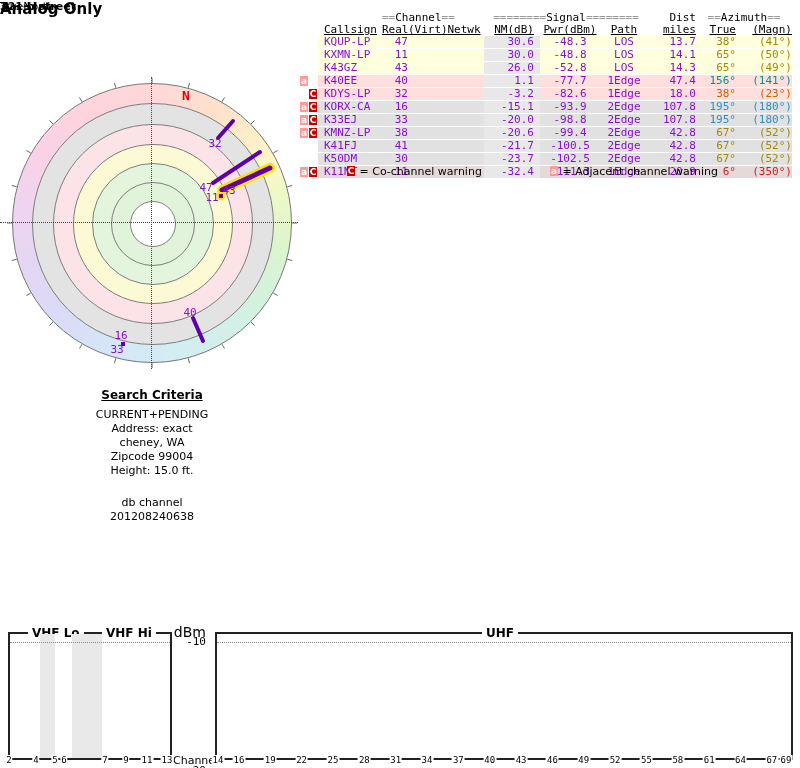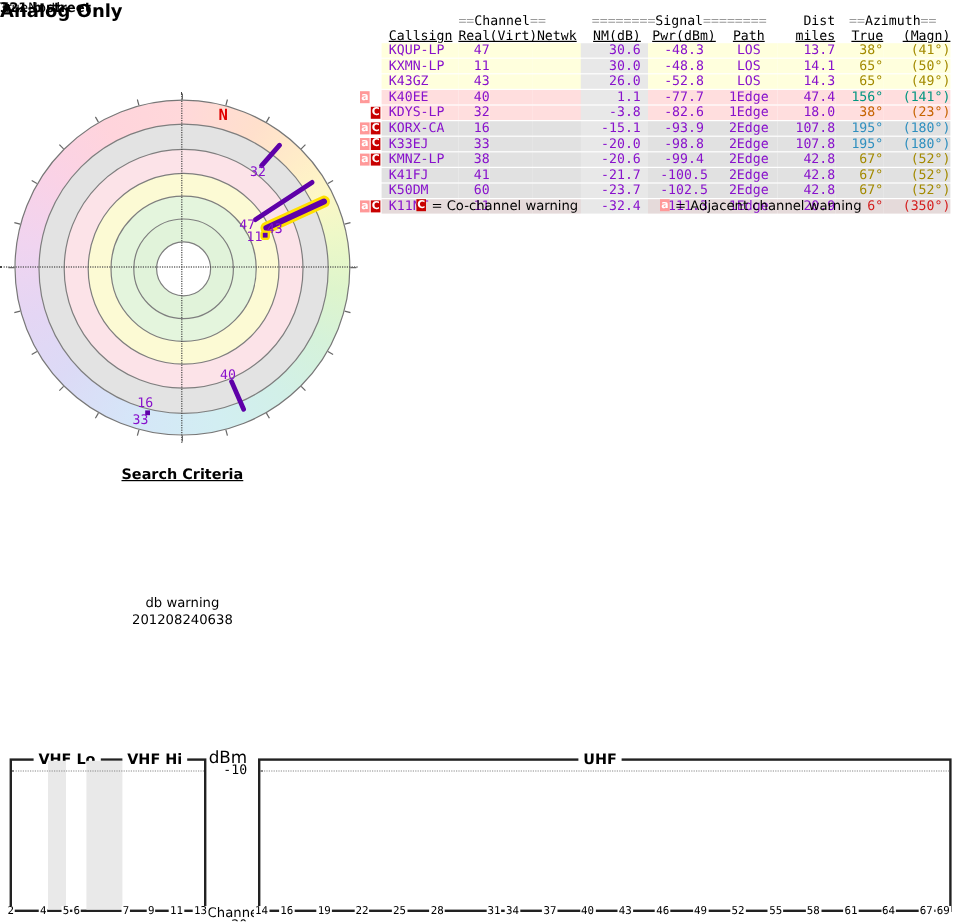--- a/index.html
+++ b/index.html
@@ -126,23 +126,30 @@
       <text x="227" y="121" text-anchor="middle" fill="#8811cc" font-size="11" font-family="&quot;DejaVu Sans Mono&quot;,monospace">43</text>
       <text x="188" y="243" text-anchor="middle" fill="#8811cc" font-size="11" font-family="&quot;DejaVu Sans Mono&quot;,monospace">40</text>
       <text x="210" y="128" text-anchor="middle" fill="#8811cc" font-size="11" font-family="&quot;DejaVu Sans Mono&quot;,monospace">11</text>
       <text x="119" y="266" text-anchor="middle" fill="#8811cc" font-size="11" font-family="&quot;DejaVu Sans Mono&quot;,monospace">16</text>
       <text x="115" y="280" text-anchor="middle" fill="#8811cc" font-size="11" font-family="&quot;DejaVu Sans Mono&quot;,monospace">33</text>
       <text x="184" y="27" text-anchor="middle" fill="#e00000" font-size="13" font-family="&quot;DejaVu Sans Mono&quot;,monospace" font-weight="bold">N</text>
     </svg>
 
   <div class="abs" id="search">
     <div class="t">Search Criteria</div>
+    <div id="search-lines">
+        <div>CURRENT+PENDING</div>
+        <div>Address: exact</div>
+        <div>cheney, WA</div>
+        <div>Zipcode 99004</div>
+        <div>Height: 15.0 ft.</div>
+      </div>
   </div>
   <div class="abs" id="dbblock">
-    <div>db warning</div>
+    <div>db channel</div>
     <div>201208240638</div>
   </div>
 
   <div class="abs" id="tbl">
     <div class="grow">
       <span class="cell" style="width:82px;"></span>
       <span class="cell ctr" style="width:62px;"><span class="eq">==</span><span>Channel</span><span class="eq">==</span></span>
       <span class="cell" style="width:40px;"></span>
       <span class="cell ctr" style="width:164px;"><span class="eq">========</span><span>Signal</span><span class="eq">========</span></span>
       <span class="cell" style="width:48px;text-align:right;">Dist</span>
@@ -213,21 +220,21 @@
           <span class="cell c-miles bg-pink purple">47.4</span>
           <span class="cell c-true bg-pink" style="color: rgb(0, 149, 128);">156°</span>
           <span class="cell c-magn bg-pink" style="color: rgb(0, 149, 128);">(141°)</span>
         </div>
         <div class="trow">
           <span class="cell c-badge"><span class="badge badge-empty"></span><span class="badge badge-c">C</span></span>
           <span class="cell c-call bg-pink purple">KDYS-LP</span>
           <span class="cell c-real bg-pink purple">32</span>
           <span class="cell c-virt bg-pink"></span>
           <span class="cell c-netwk bg-pink"></span>
-          <span class="cell c-nm bg-pink nm-shade purple">-3.8</span>
+          <span class="cell c-nm bg-pink nm-shade purple">-3.2</span>
           <span class="cell c-pwr bg-pink purple">-82.6</span>
           <span class="cell c-path bg-pink purple">1Edge</span>
           <span class="cell c-miles bg-pink purple">18.0</span>
           <span class="cell c-true bg-pink" style="color: rgb(198, 99, 0);">38°</span>
           <span class="cell c-magn bg-pink" style="color: rgb(198, 99, 0);">(23°)</span>
         </div>
         <div class="trow">
           <span class="cell c-badge"><span class="badge badge-a">a</span><span class="badge badge-c">C</span></span>
           <span class="cell c-call bg-gray purple">KORX-CA</span>
           <span class="cell c-real bg-gray purple">16</span>
@@ -275,21 +282,21 @@
           <span class="cell c-nm bg-gray nm-shade purple">-21.7</span>
           <span class="cell c-pwr bg-gray purple">-100.5</span>
           <span class="cell c-path bg-gray purple">2Edge</span>
           <span class="cell c-miles bg-gray purple">42.8</span>
           <span class="cell c-true bg-gray" style="color: rgb(163, 138, 0);">67°</span>
           <span class="cell c-magn bg-gray" style="color: rgb(163, 138, 0);">(52°)</span>
         </div>
         <div class="trow">
           <span class="cell c-badge"><span class="badge badge-empty"></span><span class="badge badge-empty"></span></span>
           <span class="cell c-call bg-gray purple">K50DM</span>
-          <span class="cell c-real bg-gray purple">60</span>
+          <span class="cell c-real bg-gray purple">30</span>
           <span class="cell c-virt bg-gray"></span>
           <span class="cell c-netwk bg-gray"></span>
           <span class="cell c-nm bg-gray nm-shade purple">-23.7</span>
           <span class="cell c-pwr bg-gray purple">-102.5</span>
           <span class="cell c-path bg-gray purple">2Edge</span>
           <span class="cell c-miles bg-gray purple">42.8</span>
           <span class="cell c-true bg-gray" style="color: rgb(163, 138, 0);">67°</span>
           <span class="cell c-magn bg-gray" style="color: rgb(163, 138, 0);">(52°)</span>
         </div>
         <div class="trow">
@@ -340,21 +347,21 @@
       <span class="chnum" style="left: 105px;">7</span>
       <span class="chnum" style="left: 126px;">9</span>
       <span class="chnum" style="left: 147px;">11</span>
       <span class="chnum" style="left: 167px;">13</span>
       <span class="chnum" style="left: 218px;">14</span>
       <span class="chnum" style="left: 238.9px;">16</span>
       <span class="chnum" style="left: 270.25px;">19</span>
       <span class="chnum" style="left: 301.6px;">22</span>
       <span class="chnum" style="left: 332.95px;">25</span>
       <span class="chnum" style="left: 364.3px;">28</span>
-      <span class="chnum" style="left: 395.65px; margin-left: 16px;">31</span>
+      <span class="chnum" style="left: 395.65px;">31</span>
       <span class="chnum" style="left: 427px;">34</span>
       <span class="chnum" style="left: 458.35px;">37</span>
       <span class="chnum" style="left: 489.7px;">40</span>
       <span class="chnum" style="left: 521.05px;">43</span>
       <span class="chnum" style="left: 552.4px;">46</span>
       <span class="chnum" style="left: 583.75px;">49</span>
       <span class="chnum" style="left: 615.1px;">52</span>
       <span class="chnum" style="left: 646.45px;">55</span>
       <span class="chnum" style="left: 677.8px;">58</span>
       <span class="chnum" style="left: 709.15px;">61</span>

